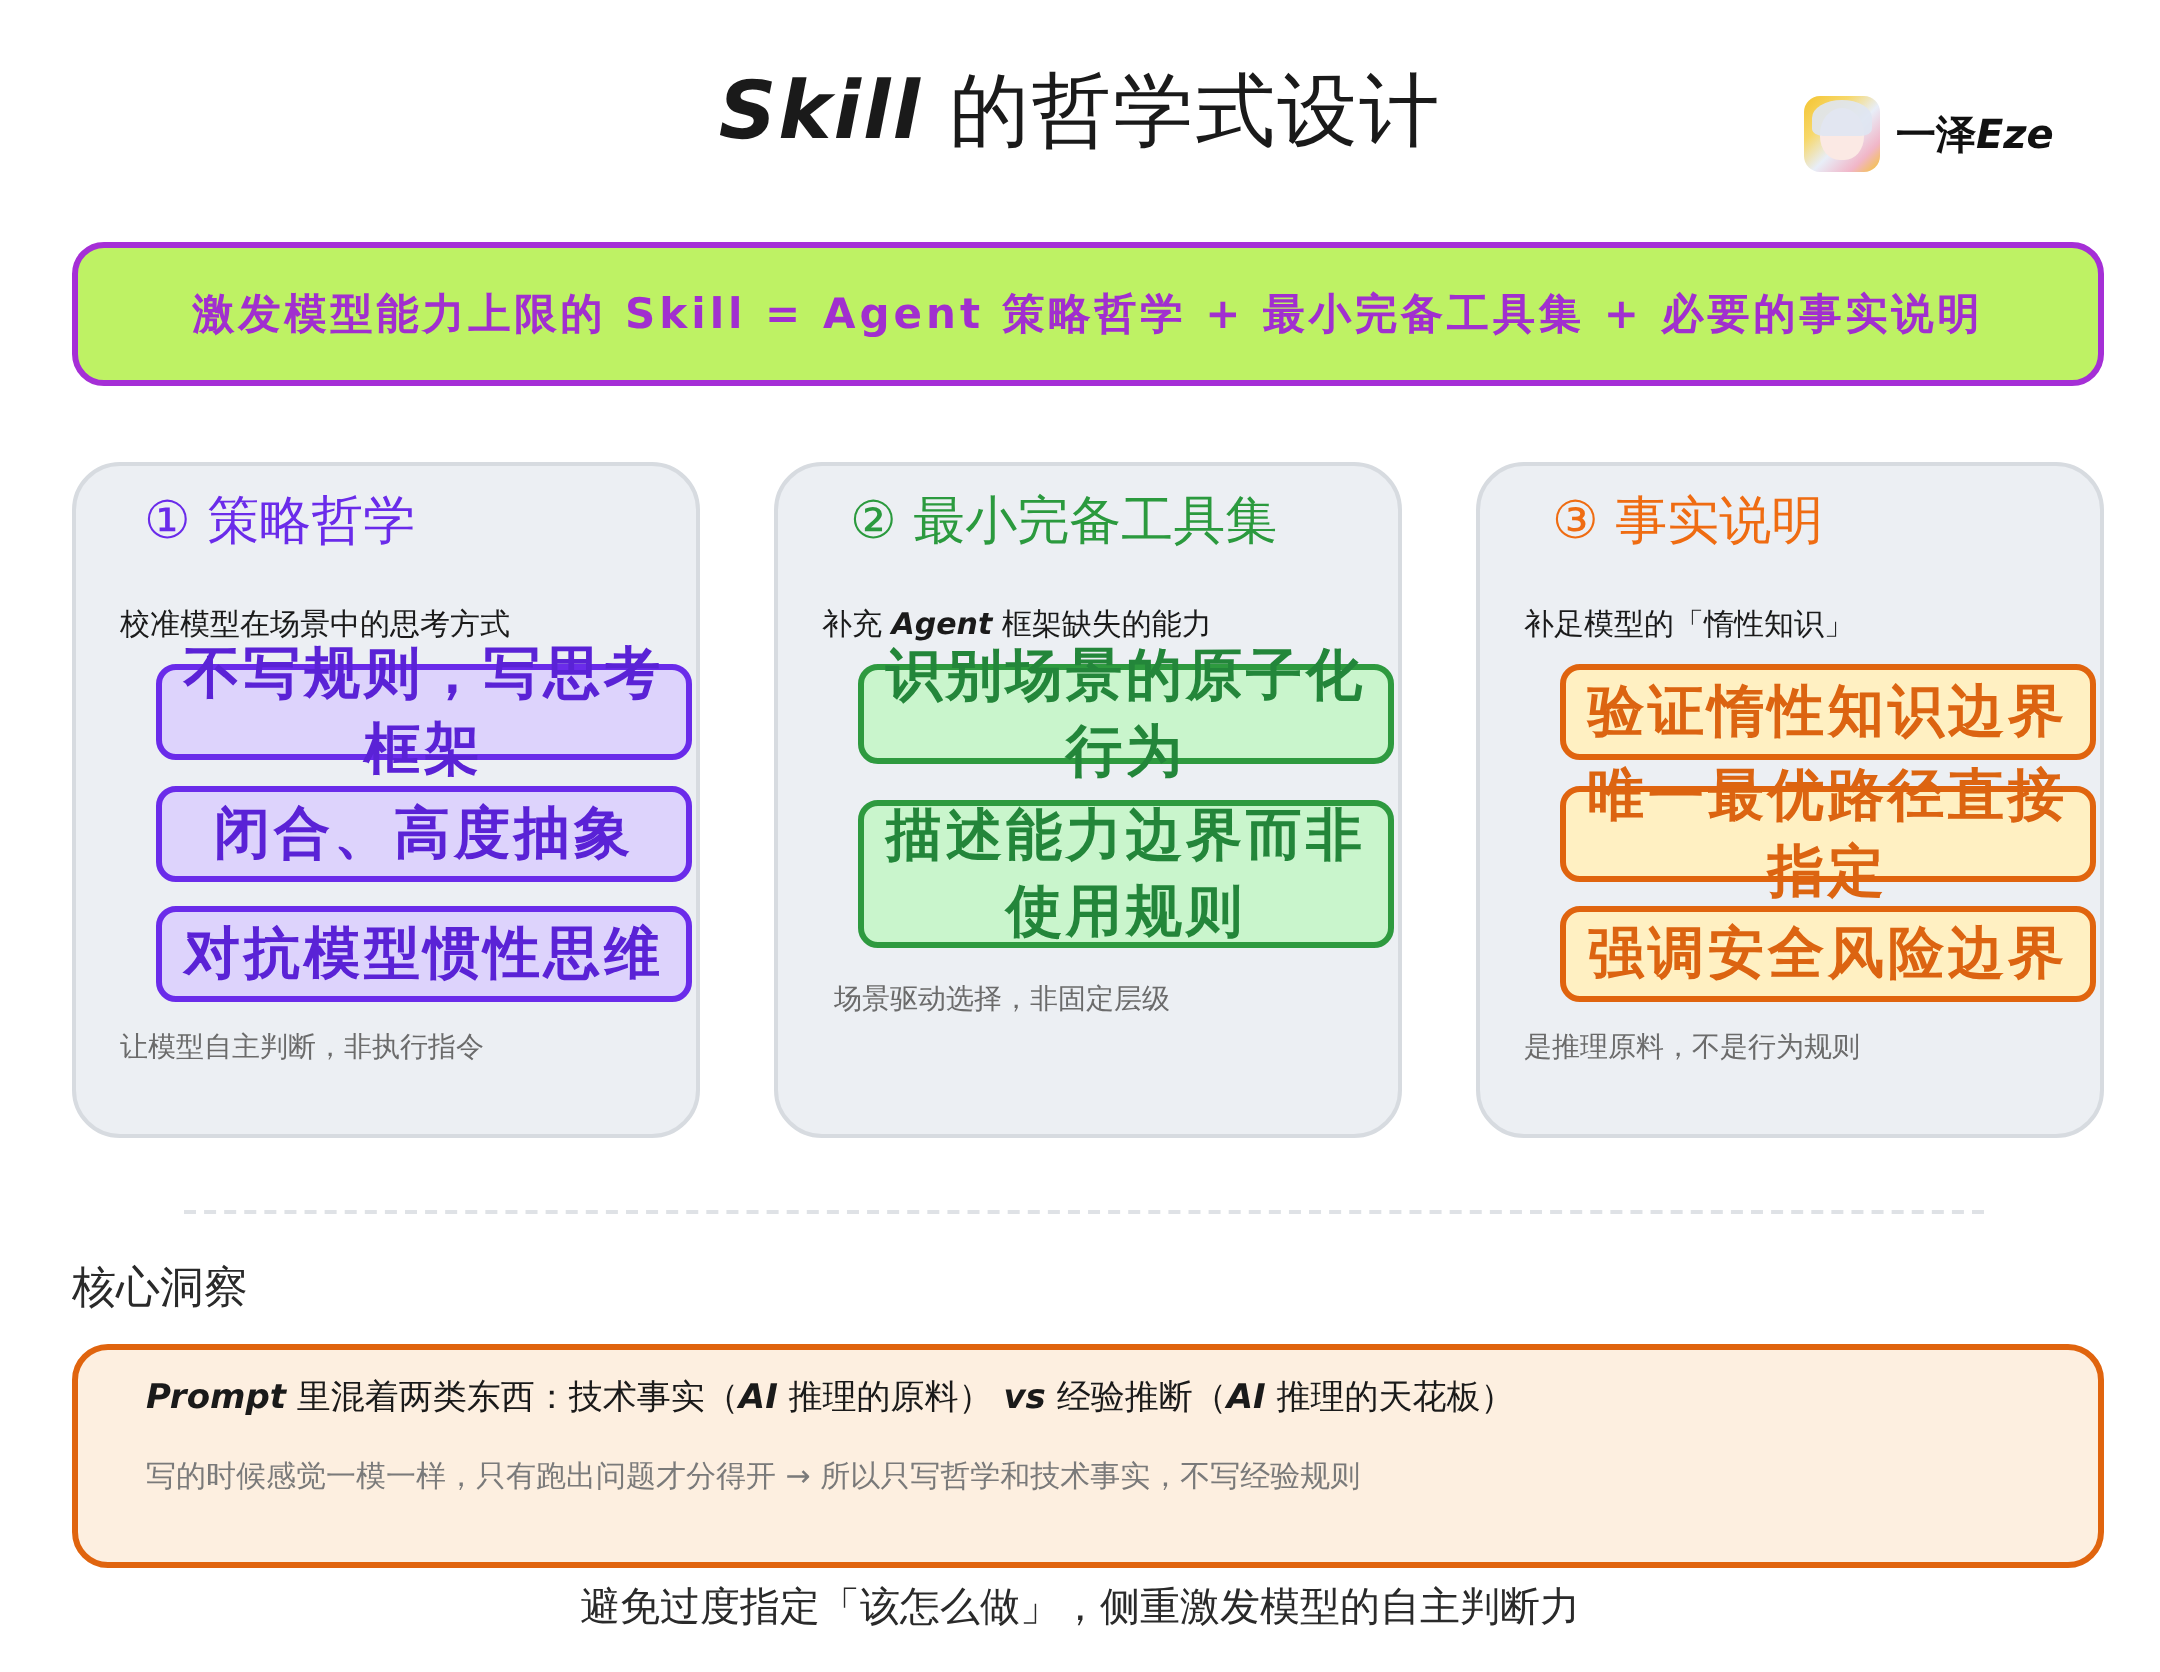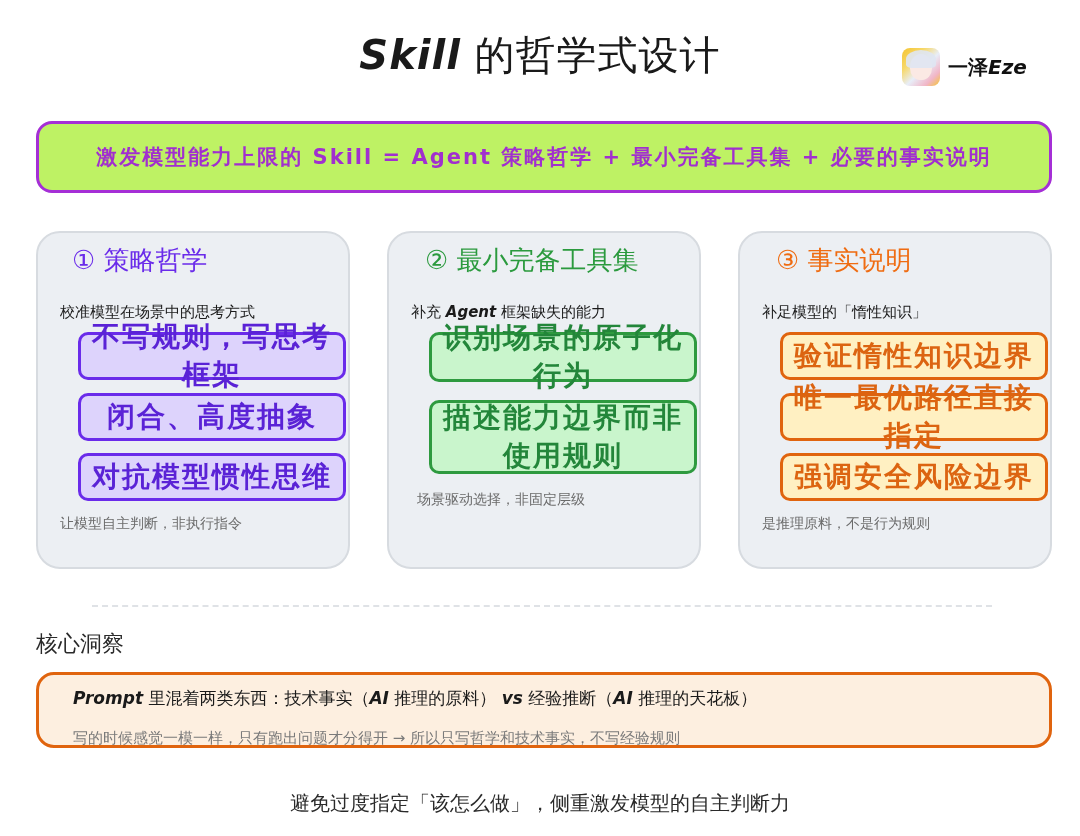--- a/index.html
+++ b/index.html
@@ -64,21 +64,21 @@
   .c3 .card-note { top: 282px; }
 
   .divider {
     position: absolute; left: 92px; top: 605px; width: 900px; height: 0;
     border-top: 2px dashed #dfe2e6;
   }
 
   .insight-label { position: absolute; left: 36px; top: 629px; font-size: 22px; color: #2a2a2a; }
 
   .insight-box {
-    position: absolute; left: 36px; top: 672px; width: 1016px; height: 76px;
+    position: absolute; left: 36px; top: 672px; width: 1016px; height: 112px;
     border: 3px solid #e0640e; border-radius: 18px; background: #fdefe0;
   }
   .insight-main { position: absolute; left: 34px; top: 12px; font-size: 17px; color: #1a1a1a; }
   .insight-main .latin { font-style: italic; font-weight: 600; }
   .insight-sub { position: absolute; left: 34px; top: 54px; font-size: 15px; color: #7a7a7a; }
 
   .footer { position: absolute; left: 0; top: 790px; width: 1080px; text-align: center; font-size: 20px; color: #2a2a2a; }
 </style>
 </head>
 <body>

